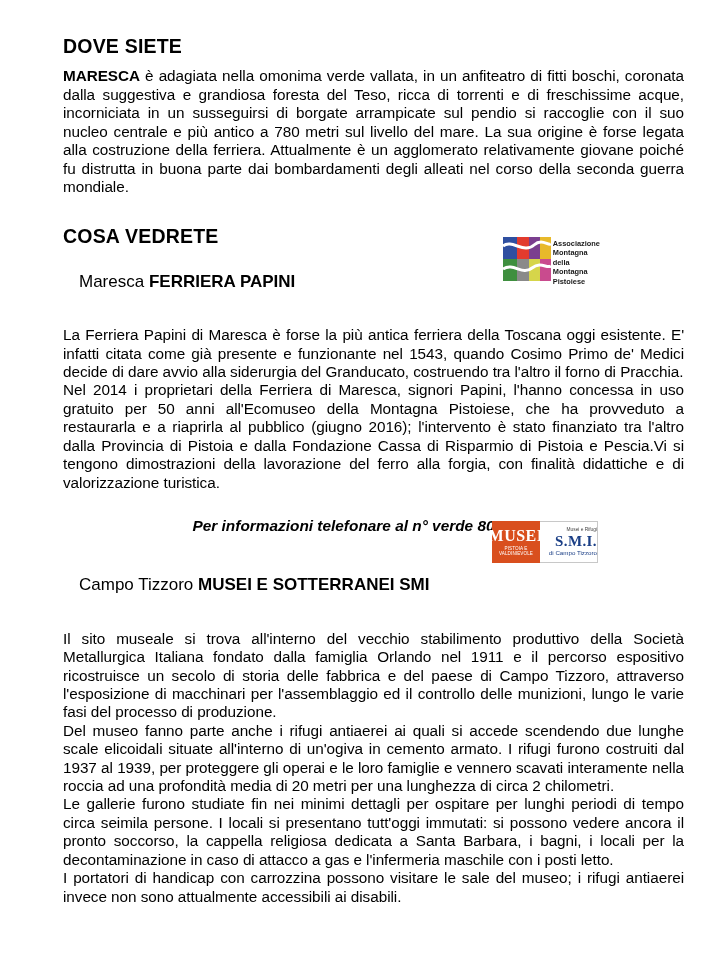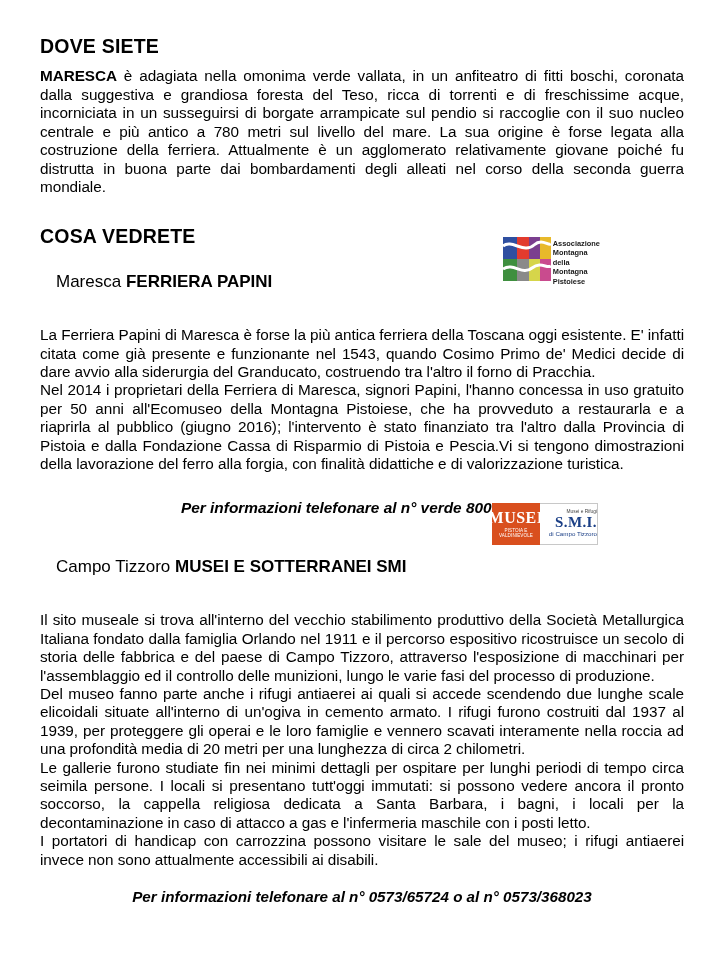--- a/index.html
+++ b/index.html
@@ -14,21 +14,21 @@
     font-family: "Liberation Sans", sans-serif;
     color: #000000;
     overflow: hidden;
   }
   .page {
     position: absolute;
     left: 0; top: 0;
     width: 714px;
     height: 954px;
     box-sizing: border-box;
-    padding: 28px 30px 0 40px;
+    padding: 28px 30px 0 63px;
   }
   .h1 {
     font-size: 19.5px;
     font-weight: bold;
     letter-spacing: 0.2px;
     margin: 8px 0 10px 0;
     line-height: 1.1;
   }
   .h1.second {
     margin-top: 30px;
@@ -245,17 +245,16 @@
 
   <div class="para-block">
     <p class="body">Il sito museale si trova all'interno del vecchio stabilimento produttivo della Società Metallurgica Italiana fondato dalla famiglia Orlando nel 1911 e il percorso espositivo ricostruisce un secolo di storia delle fabbrica e del paese di Campo Tizzoro, attraverso l'esposizione di macchinari per l'assemblaggio ed il controllo delle munizioni, lungo le varie fasi del processo di produzione.</p>
     <p class="body">Del museo fanno parte anche i rifugi antiaerei ai quali si accede scendendo due lunghe scale elicoidali situate all'interno di un'ogiva in cemento armato. I rifugi furono costruiti dal 1937 al 1939, per proteggere gli operai e le loro famiglie e vennero scavati interamente nella roccia ad una profondità media di 20 metri per una lunghezza di circa 2 chilometri.</p>
     <p class="body">Le gallerie furono studiate fin nei minimi dettagli per ospitare per lunghi periodi di tempo circa seimila persone. I locali si presentano tutt'oggi immutati: si possono vedere ancora il pronto soccorso, la cappella religiosa dedicata a Santa Barbara, i bagni, i locali per la decontaminazione in caso di attacco a gas e l'infermeria maschile con i posti letto.</p>
     <p class="body">I portatori di handicap con carrozzina possono visitare le sale del museo; i rifugi antiaerei invece non sono attualmente accessibili ai disabili.</p>
   </div>
 
   <div class="gap-18"></div>
 
-  <p class="info-line small">Per informazioni telefonare al n° 0573/65724 o al n° 0573/368023</p>
 
 </div>
 
 <div class="clip-bottom"></div>
 
 </body></html>

